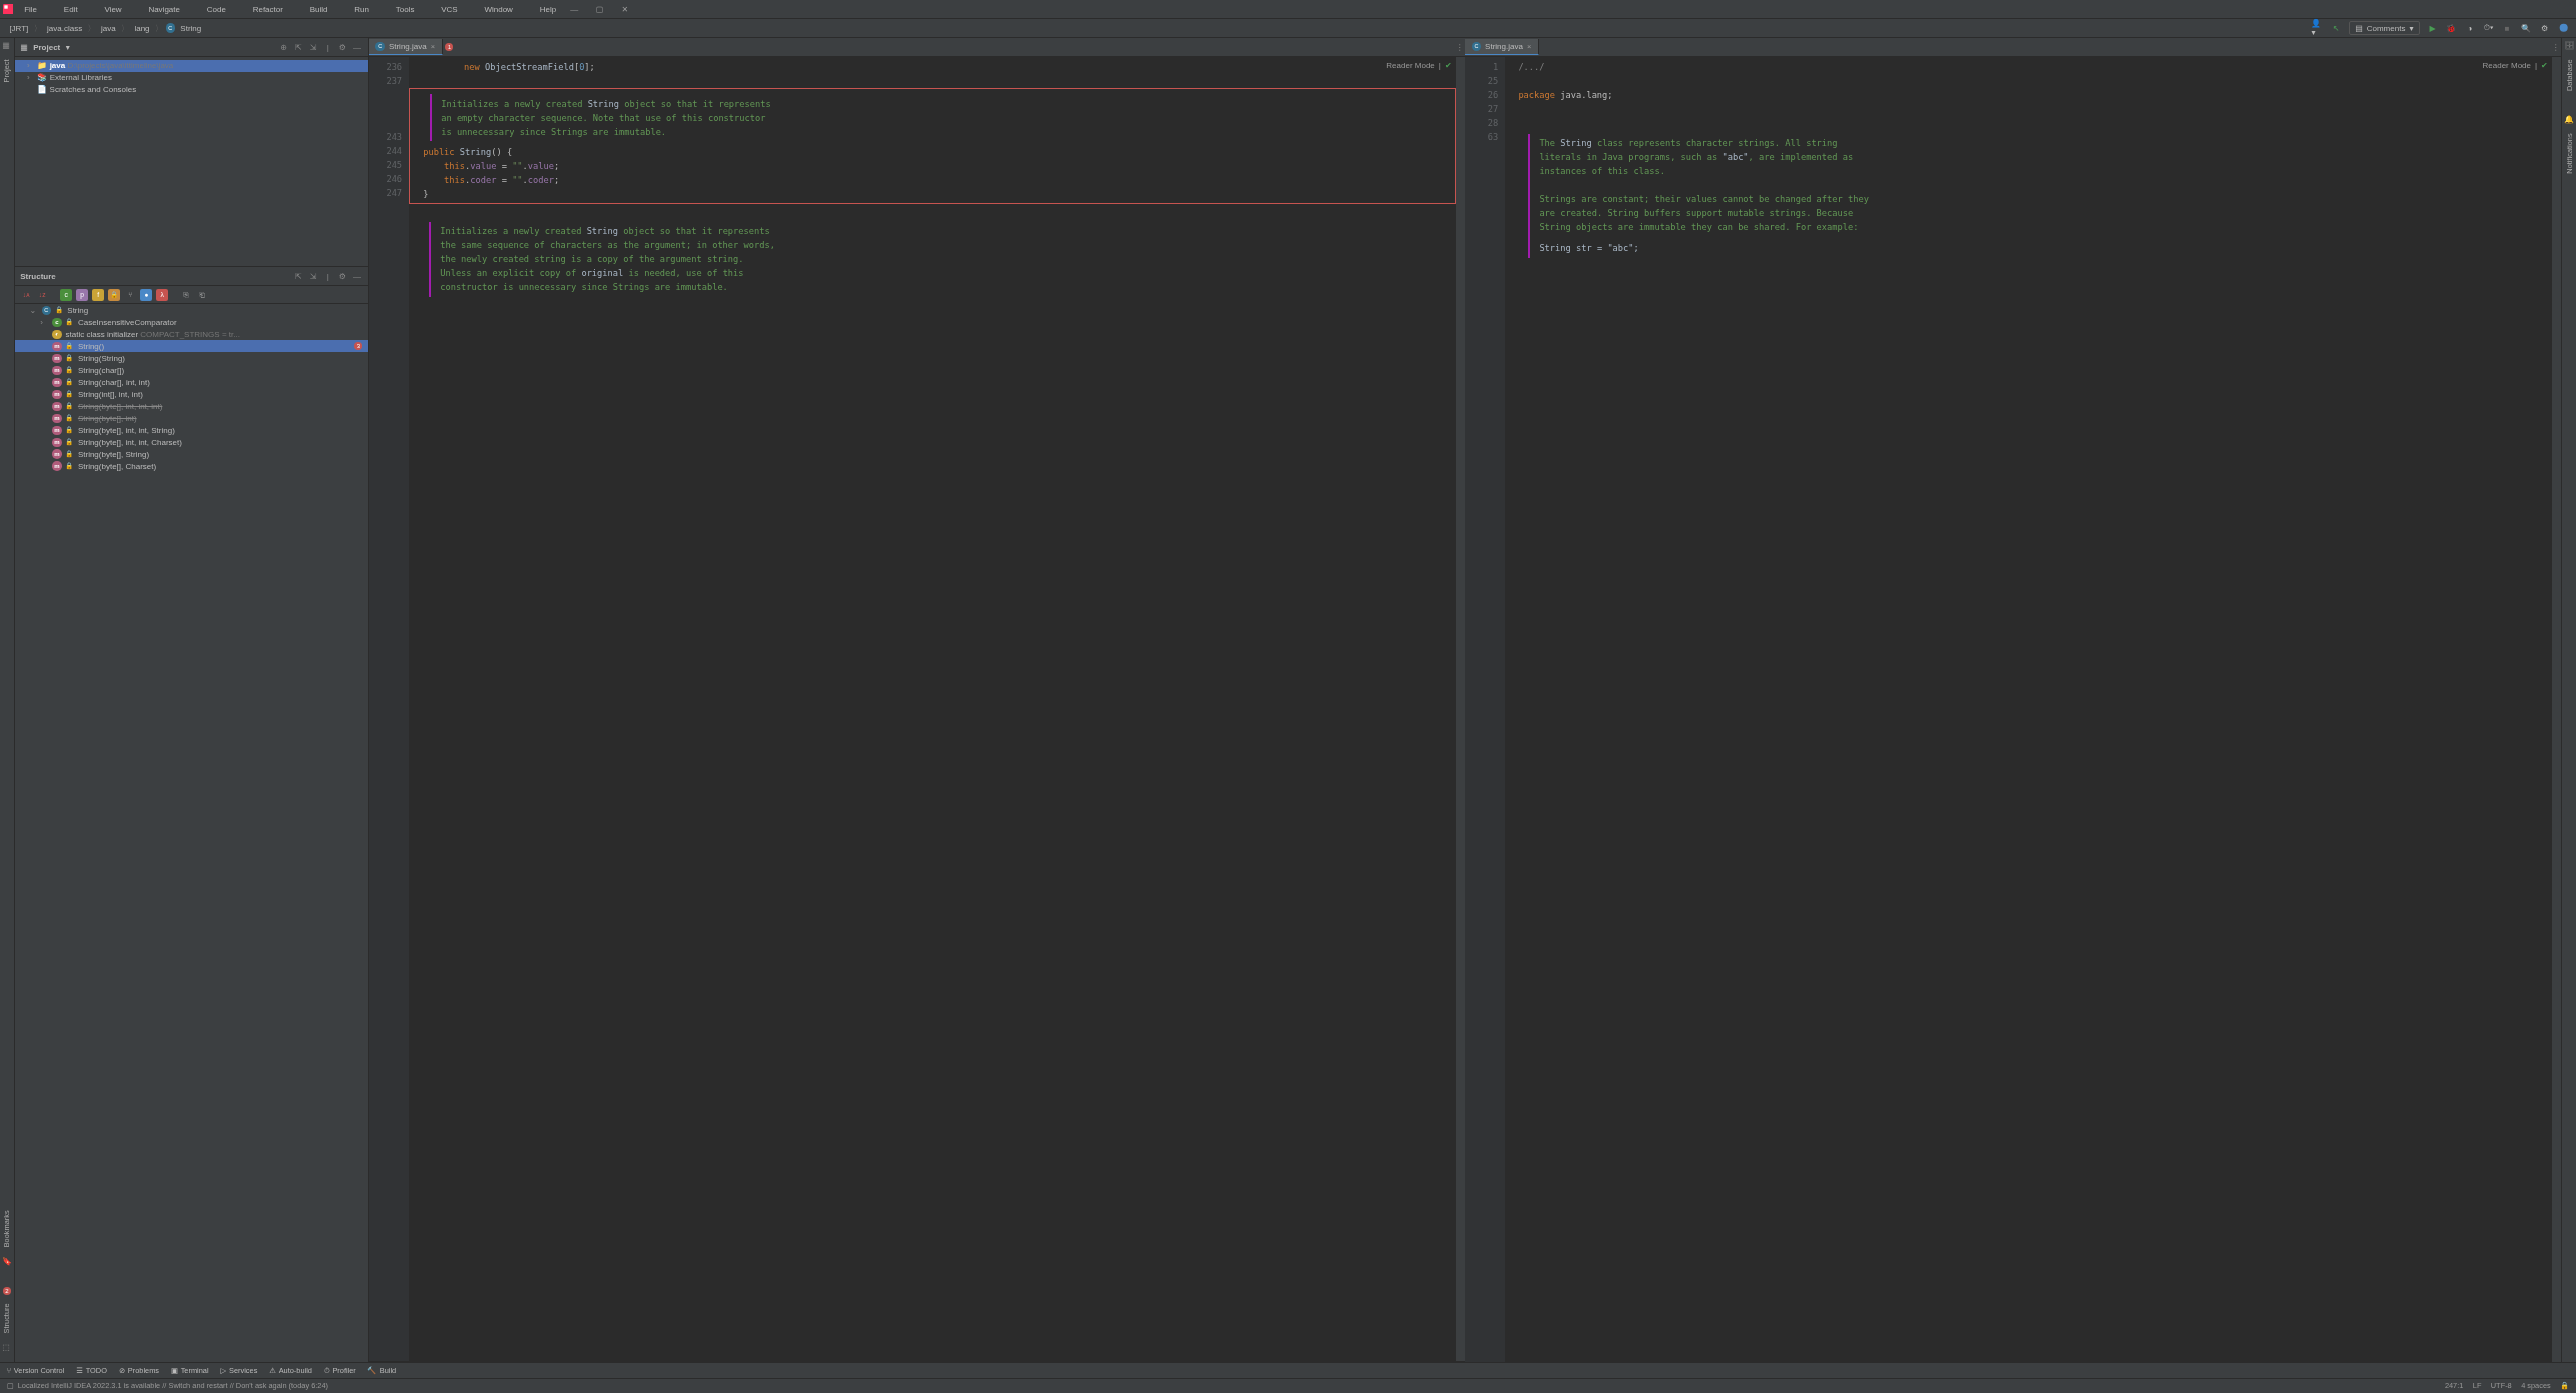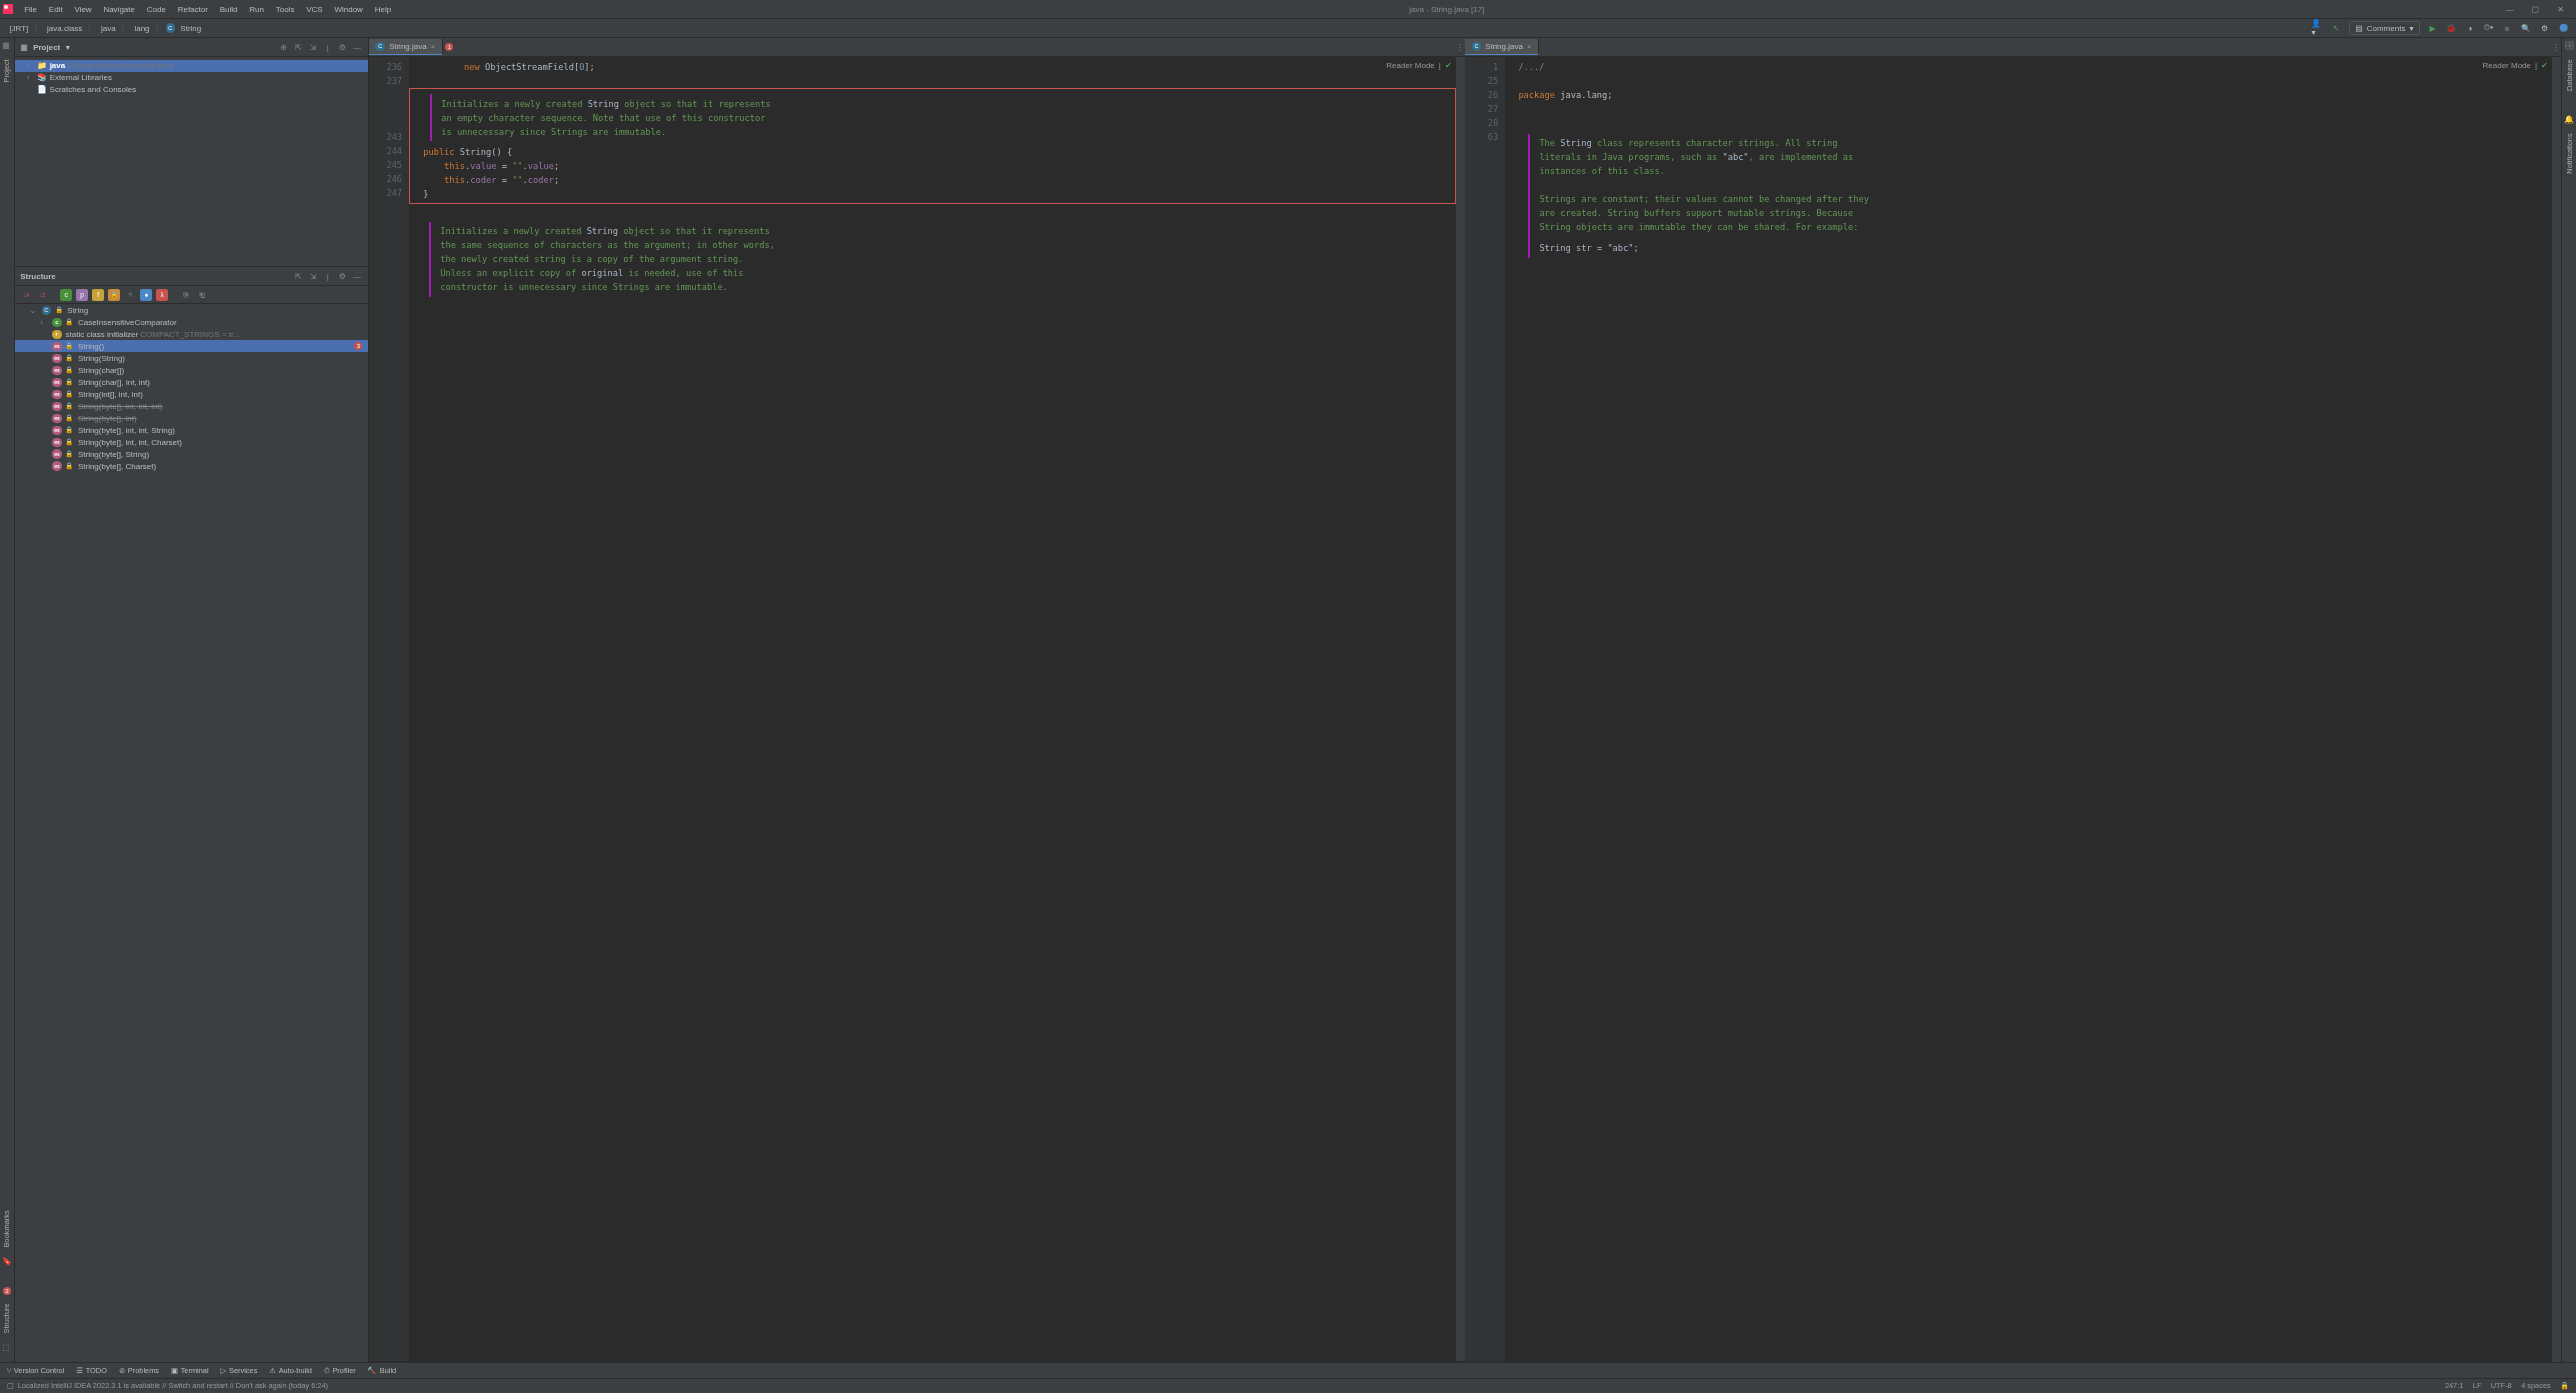--- a/index.html
+++ b/index.html
@@ -15,21 +15,21 @@
 }
 .titlebar {
   height: 19px;
   background: #3c3f41;
   display: flex;
   align-items: center;
   padding: 0 2.7px;
   border-bottom: 0.7px solid #2b2b2b;
 }
 .titlebar .logo { width: 10.7px; height: 10.7px; margin-right: 5.4px; }
-.menu { display: flex; gap: 1px; }
+.menu { display: flex; gap: 16px; }
 .menu-item { padding: 2.7px 5.4px; cursor: pointer; }
 .title-center { flex: 1; text-align: center; color: #888; }
 .window-controls { display: flex; gap: 5.4px; padding: 0 2.7px; }
 .window-btn { width: 20px; text-align: center; color: #999; cursor: pointer; }
 
 .navbar {
   height: 19px;
   background: #3c3f41;
   border-bottom: 0.7px solid #2b2b2b;
   display: flex;
@@ -176,21 +176,20 @@
     <span class="menu-item">Navigate</span>
     <span class="menu-item">Code</span>
     <span class="menu-item">Refactor</span>
     <span class="menu-item">Build</span>
     <span class="menu-item">Run</span>
     <span class="menu-item">Tools</span>
     <span class="menu-item">VCS</span>
     <span class="menu-item">Window</span>
     <span class="menu-item">Help</span>
   </div>
-  <div class="title-center">java - String.java [17]</div>
   <div class="window-controls">
     <div class="window-btn">—</div>
     <div class="window-btn">▢</div>
     <div class="window-btn">✕</div>
   </div>
 </div>
 
 <div class="navbar">
   <div class="breadcrumb">
     <span class="crumb">[JRT]</span>

